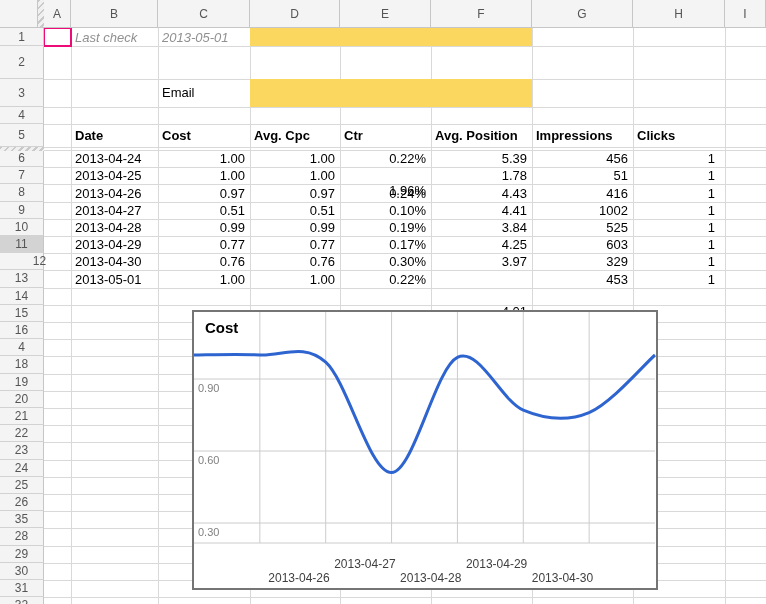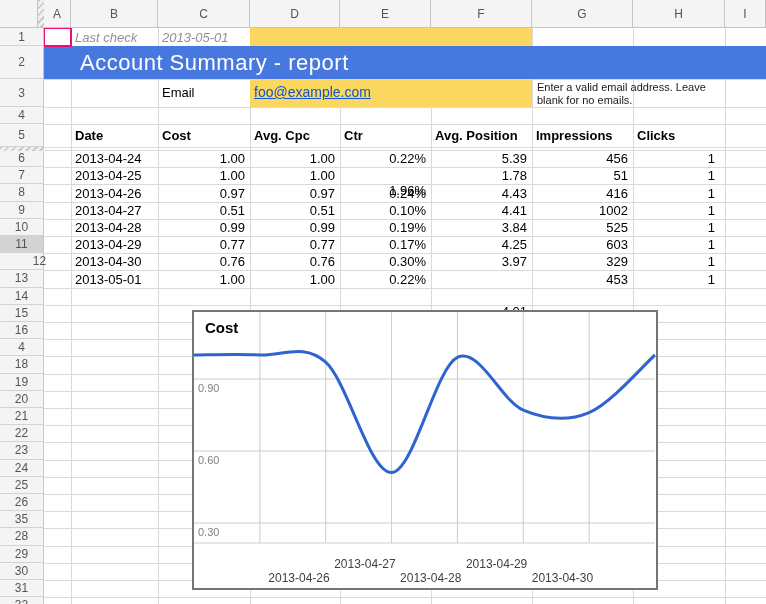--- a/index.html
+++ b/index.html
@@ -144,30 +144,23 @@
       <div class="rowhdr" style="top: 562.8px; height: 17.2px;">30</div>
       <div class="rowhdr" style="top: 580px; height: 17.2px;">31</div>
       <div class="rowhdr" style="top: 597.2px; height: 17.2px;">32</div>
     </div>
 
   <div id="sel-a1" style="border: 2px solid rgb(238, 10, 119);"></div>
   <div class="yellow-band" style="left: 250px; top: 28px; width: 282px; height: 18px; background: rgb(252, 215, 95);"></div>
   <div class="celltext italic-muted" style="left: 75px; top: 30px; color: rgb(144, 144, 144);">Last check</div>
   <div class="celltext italic-muted" style="left: 162px; top: 30px; color: rgb(144, 144, 144);">2013-05-01</div>
 
-  <div id="banner" style="background: rgb(70, 120, 223);">
-    <span>Account Summary - report</span>
-  </div>
 
   <div class="yellow-band" style="left: 250px; top: 79px; width: 282px; height: 28px; background: rgb(252, 215, 95);"></div>
   <div class="celltext" style="left:162px;top:85px;">Email</div>
-  <div class="celltext" style="left:254px;top:84px;z-index:4;">
-    <span id="email-link" style="color: rgb(17, 85, 204);">foo@example.com</span>
-  </div>
-  <div id="email-note">Enter a valid email address. Leave blank for no emails.</div>
 
   <div id="datatable">
       <div class="celltext th" style="top: 128px; height: 15px; line-height: 15px; left: 75px;">Date</div>
       <div class="celltext th" style="top: 128px; height: 15px; line-height: 15px; left: 162px;">Cost</div>
       <div class="celltext th" style="top: 128px; height: 15px; line-height: 15px; left: 254px;">Avg. Cpc</div>
       <div class="celltext th" style="top: 128px; height: 15px; line-height: 15px; left: 344px;">Ctr</div>
       <div class="celltext th" style="top: 128px; height: 15px; line-height: 15px; left: 435px;">Avg. Position</div>
       <div class="celltext th" style="top: 128px; height: 15px; line-height: 15px; left: 536px;">Impressions</div>
       <div class="celltext th" style="top: 128px; height: 15px; line-height: 15px; left: 637px;">Clicks</div>
       <div class="celltext " style="top: 151.1px; height: 15px; line-height: 15px; left: 75px;">2013-04-24</div>

